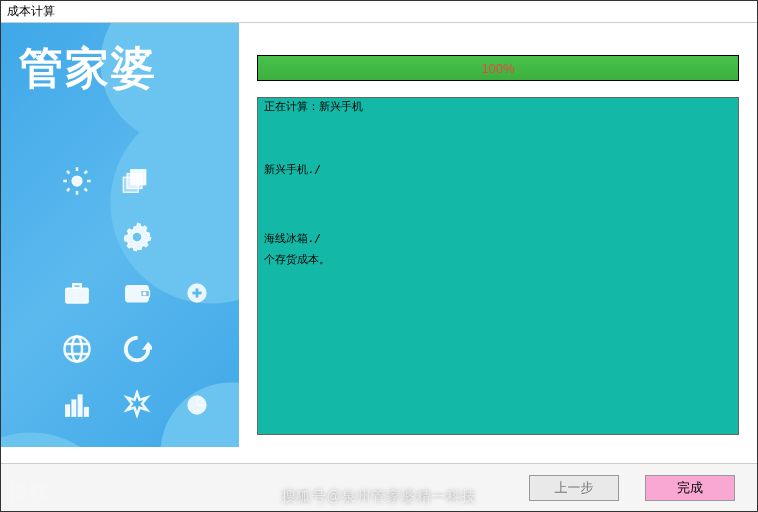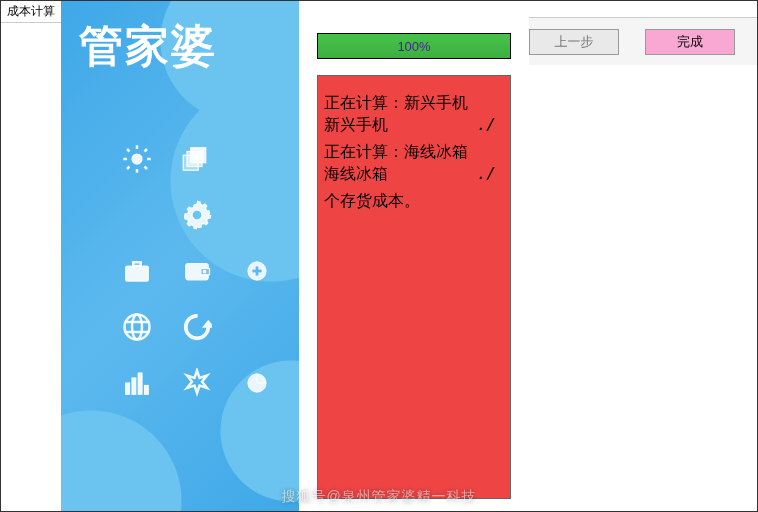--- a/index.html
+++ b/index.html
@@ -11,20 +11,21 @@
     height: 512px;
     overflow: hidden;
     position: relative;
   }
   .window {
     width: 758px;
     height: 512px;
     border: 1px solid #333;
     background: #fff;
     display: flex;
+    flex-direction: column;
   }
   .titlebar {
     height: 22px;
     padding: 2px 6px;
     font-size: 12px;
     color: #000;
     display: flex;
     align-items: center;
     border-bottom: 1px solid #ccc;
   }
@@ -85,37 +86,37 @@
   .progress-bar {
     height: 100%;
     width: 100%;
     background: linear-gradient(#47c24a, #3db040);
   }
   .progress-label {
     position: absolute;
     top: 0; left:0; right:0; bottom:0;
     display:flex; align-items:center; justify-content:center;
     font-size: 13px;
-    color: #4c1d95;
+    color: #ef4444;
   }
   .log-box {
     margin: 6px;
     flex: 1;
     border: 1px solid #666;
-    background: #ef4444;
-    padding: 16px 6px;
-    font-size: 16px;
+    background: #14b8a6;
+    padding: 2px 6px;
+    font-size: 11px;
     color: #000;
     line-height: 1.35;
     font-family: SimSun, "Microsoft YaHei", monospace;
     position: relative;
     overflow-y: auto;
     margin-bottom: 12px;
   }
-  .log-row { display:flex; justify-content:space-between; }
+  .log-row { display:flex; justify-content:flex-start;margin-top:48px; }
   .log-row .tick { font-style: italic; padding-right: 8px; }
   .button-row {
     height: 48px;
     border-top: 1px solid #ccc;
     display: flex;
     justify-content: flex-end;
     align-items: center;
     gap: 26px;
     padding-right: 22px;
     background: #f5f5f5;
@@ -259,21 +260,20 @@
         <div class="progress-label">100%</div>
       </div>
 
       <div class="log-box">
         <div>正在计算：新兴手机</div>
         <div class="log-row">
           <span>新兴手机</span>
           <span class="tick">./</span>
         </div>
         <div style="height:6px"></div>
-        <div>正在计算：海线冰箱</div>
         <div class="log-row">
           <span>海线冰箱</span>
           <span class="tick">./</span>
         </div>
         <div style="height:6px"></div>
         <div>个存货成本。</div>
       </div>
     </div>
   </div>
 

